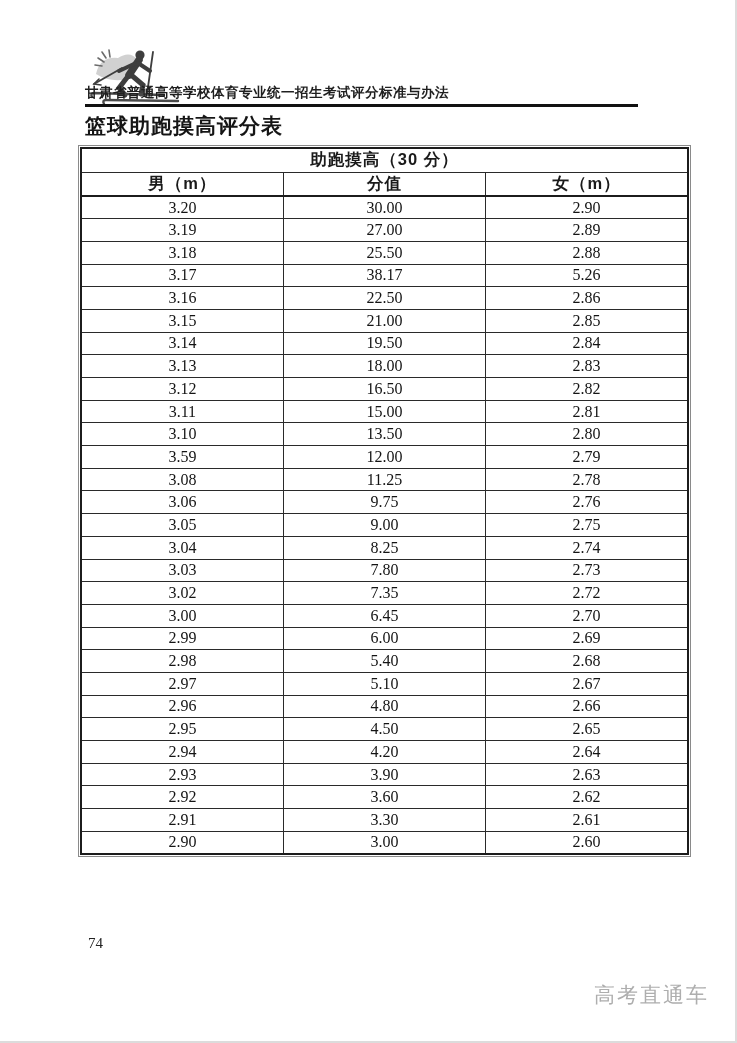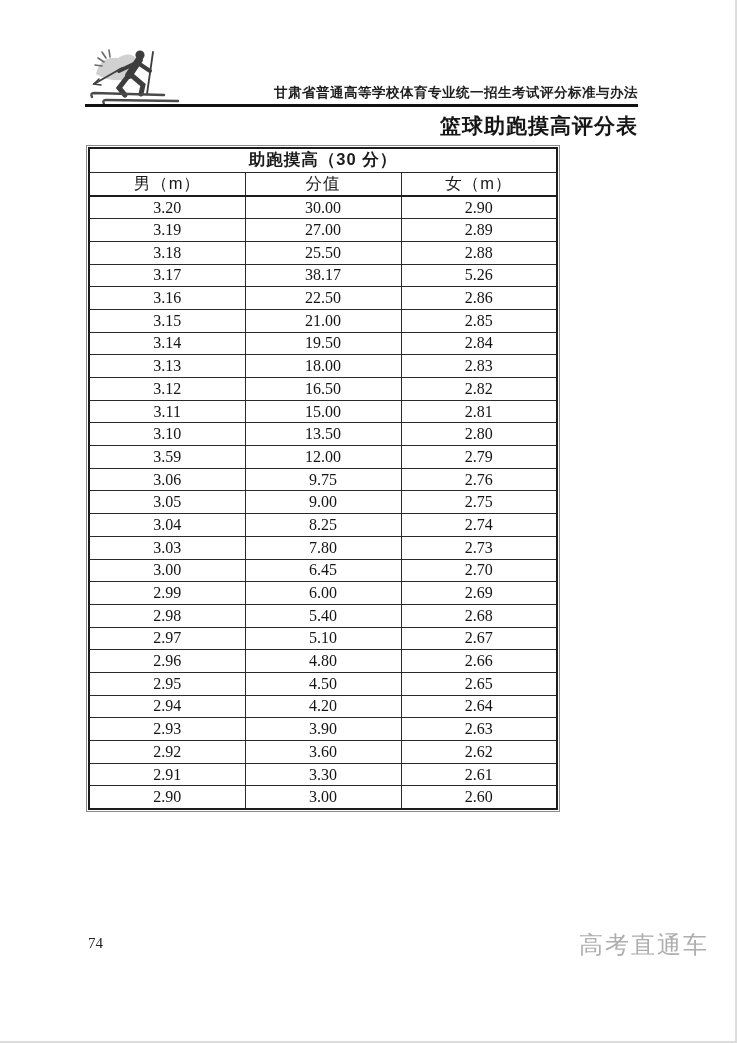--- a/index.html
+++ b/index.html
@@ -16,46 +16,46 @@
   }
   .logo {
     position: absolute;
     left: 82px; top: 44px;
     width: 104px; height: 64px;
   }
   .header-text {
     position: absolute;
     top: 84px; left: 85px;
     width: 553px;
-    text-align: right;
+    text-align: left;
     font-size: 13.5px;
     font-weight: bold;
     letter-spacing: 0.5px;
     color: #1f1f1f;
   }
   .header-rule {
     position: absolute;
     top: 104px; left: 85px;
     width: 553px; height: 3px;
     background: #111;
   }
   .doc-title {
     position: absolute;
     top: 112px; left: 85px;
     width: 553px;
-    text-align: right;
+    text-align: left;
     font-size: 21px;
     font-weight: bold;
     letter-spacing: 1px;
     color: #151515;
   }
   .score-table {
     position: absolute;
-    left: 88px; top: 147px;
-    width: 470px;
+    left: 80px; top: 147px;
+    width: 609px;
     border-collapse: collapse;
     table-layout: fixed;
     border: 2px solid #1c1c1c;
     outline: 1px solid #8a8a8a;
     outline-offset: 1px;
   }
   .score-table td, .score-table th {
     border: 1.5px solid #2a2a2a;
     text-align: center;
     vertical-align: middle;
@@ -64,42 +64,42 @@
   }
   .caption-row th {
     height: 24px;
     font-size: 16.5px;
     font-weight: 600;
     letter-spacing: 1px;
   }
   .head-row th {
     height: 24px;
     font-size: 16.5px;
-    font-weight: 400;
+    font-weight: 700;
     letter-spacing: 1px;
     border-bottom: 2.5px solid #1c1c1c;
   }
   .score-table tbody td {
     height: 22.7px;
     font-family: "Liberation Serif", "DejaVu Serif", serif;
     font-size: 16px;
     line-height: 1;
     color: #141414;
   }
   .page-number {
     position: absolute;
     left: 88px; top: 935px;
     font-family: "Liberation Serif", "DejaVu Serif", serif;
     font-size: 15px;
     color: #222;
   }
   .watermark {
     position: absolute;
-    right: 26px; top: 929px;
-    font-size: 24px;
+    right: 26px; top: 981px;
+    font-size: 21px;
     letter-spacing: 2px;
     color: #aeaeae;
   }
 </style>
 </head>
 <body>
 
 <div class="logo">
   <svg viewBox="0 0 104 64" width="104" height="64" aria-hidden="true">
 
@@ -205,40 +205,50 @@
         <td>3.10</td>
         <td>13.50</td>
         <td>2.80</td>
       </tr>
       <tr>
         <td>3.59</td>
         <td>12.00</td>
         <td>2.79</td>
       </tr>
       <tr>
+        <td>3.08</td>
+        <td>11.25</td>
+        <td>2.78</td>
+      </tr>
+      <tr>
         <td>3.06</td>
         <td>9.75</td>
         <td>2.76</td>
       </tr>
       <tr>
         <td>3.05</td>
         <td>9.00</td>
         <td>2.75</td>
       </tr>
       <tr>
         <td>3.04</td>
         <td>8.25</td>
         <td>2.74</td>
       </tr>
       <tr>
         <td>3.03</td>
         <td>7.80</td>
         <td>2.73</td>
       </tr>
       <tr>
+        <td>3.02</td>
+        <td>7.35</td>
+        <td>2.72</td>
+      </tr>
+      <tr>
         <td>3.00</td>
         <td>6.45</td>
         <td>2.70</td>
       </tr>
       <tr>
         <td>2.99</td>
         <td>6.00</td>
         <td>2.69</td>
       </tr>
       <tr>

